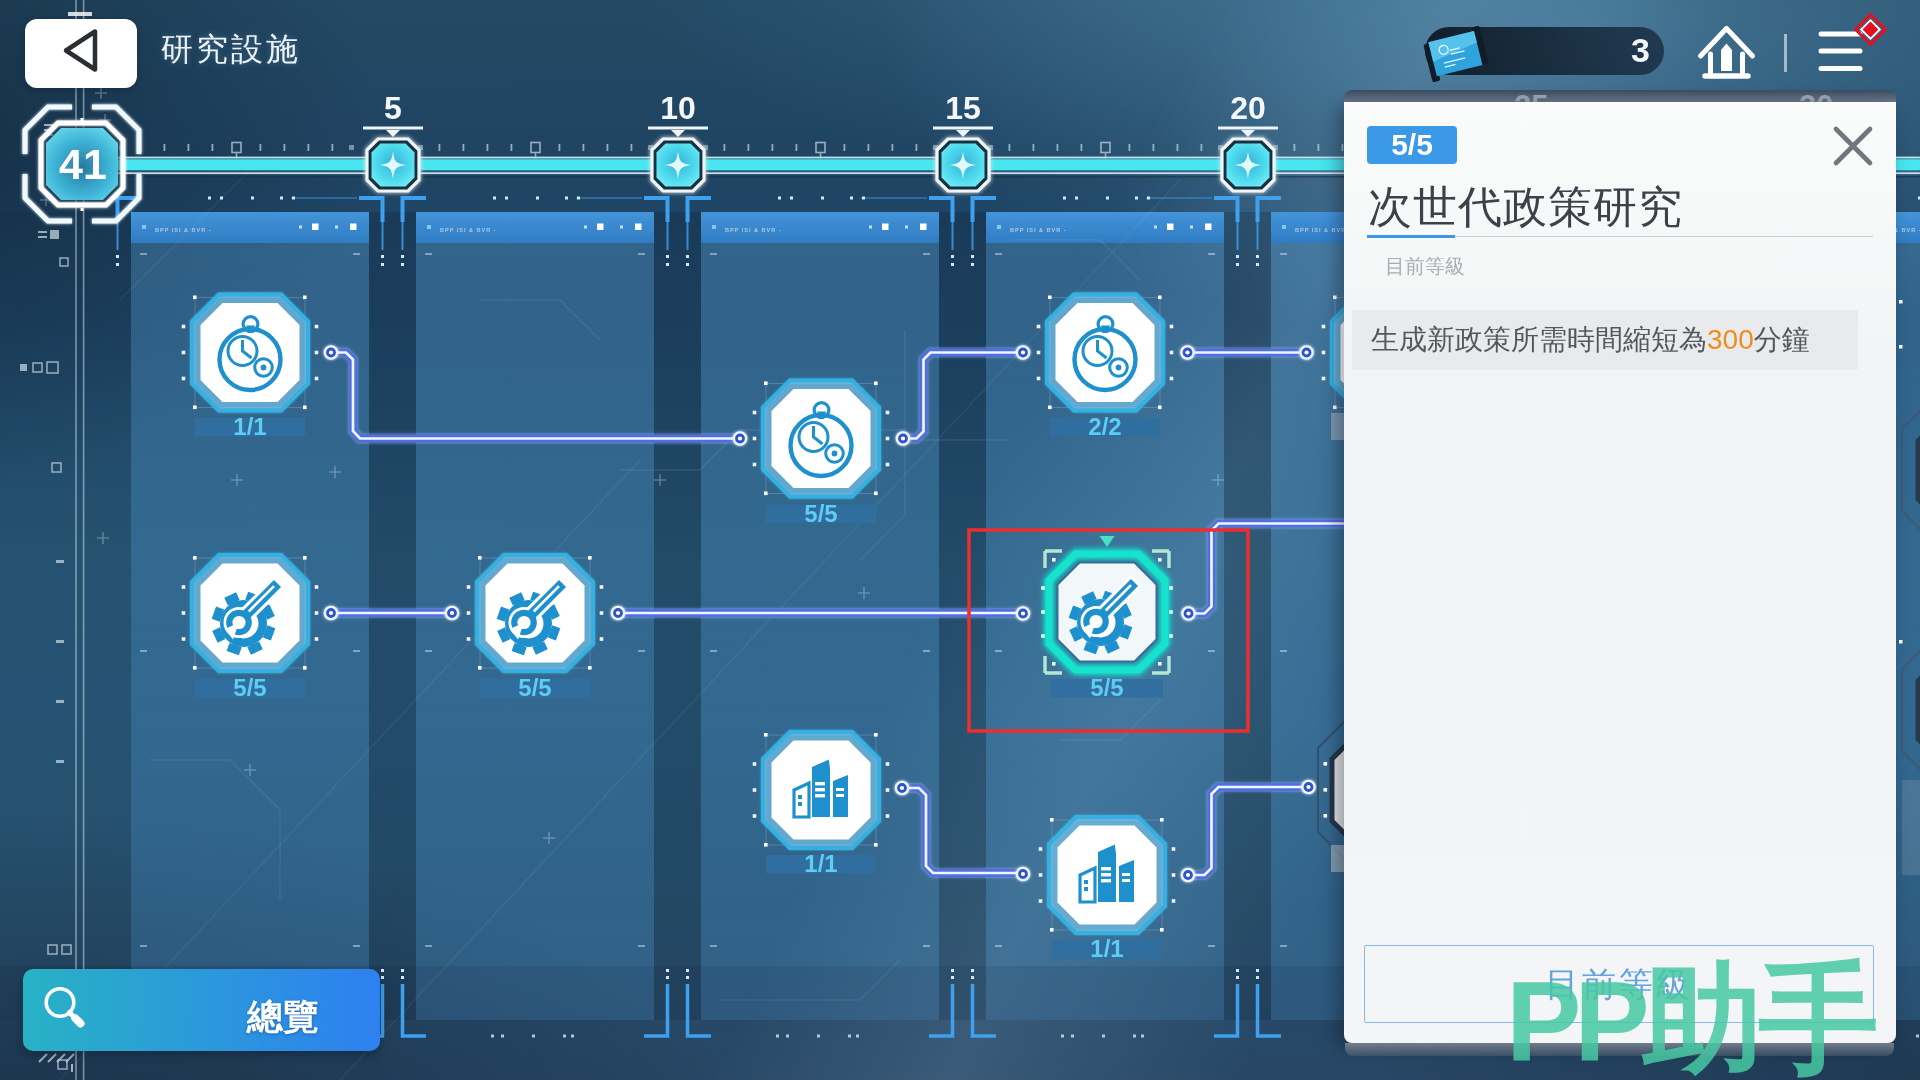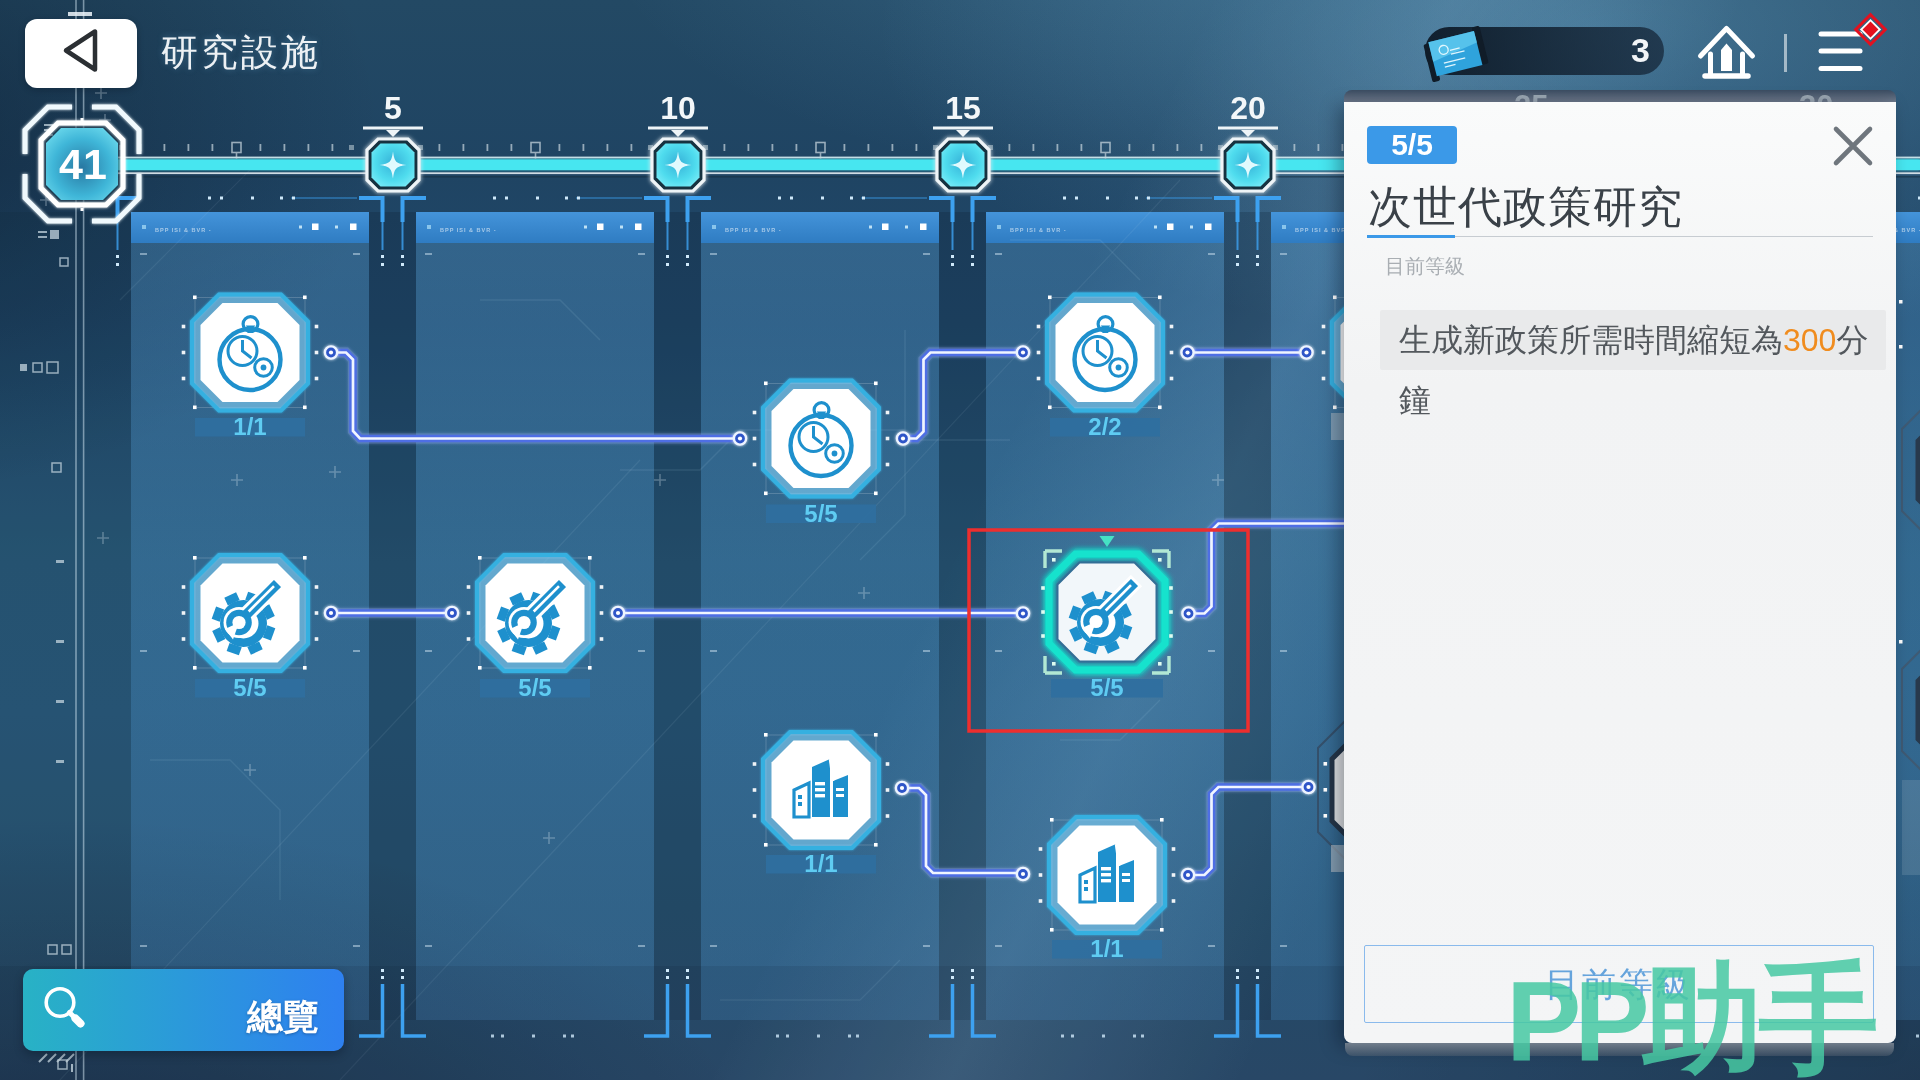--- a/index.html
+++ b/index.html
@@ -15,28 +15,28 @@
 #panel{position:absolute;left:1344px;top:90px;width:552px;height:953px;z-index:5;}
 #pstrip{position:absolute;left:0;top:0;width:552px;height:12px;background:linear-gradient(180deg,#3b4c62,#6e7a8c);border-radius:8px 8px 0 0;overflow:hidden;}
 #pstrip span{position:absolute;top:-1px;font-size:31px;font-weight:bold;color:#9ba8b3;}
 #pbody{position:absolute;left:0;top:12px;width:552px;height:941px;background:linear-gradient(180deg,#fafbfb,#f2f3f4 30%,#f4f5f6);border-radius:0 0 8px 8px;box-shadow:-6px 4px 18px rgba(4,10,24,.35);}
 #pshadow{position:absolute;left:1345px;top:1043px;width:549px;height:13px;background:linear-gradient(180deg,rgba(128,138,150,.85),rgba(95,105,118,.4));border-radius:0 0 8px 8px;z-index:5;}
 .badge{position:absolute;left:23px;top:24px;width:90px;height:38px;background:#3b99e8;border-radius:4px;color:#fff;font-size:30px;font-weight:bold;text-align:center;line-height:38px;}
 #ptitle{position:absolute;left:24px;top:76px;font-size:44px;color:#3a4148;letter-spacing:1px;font-family:Liberation Serif, serif;}
 #pdiv{position:absolute;left:23px;top:134px;width:506px;height:1px;background:#c7ccd1;}
 #pdivb{position:absolute;left:23px;top:133px;width:88px;height:3px;background:#3b99e8;}
 #plvl{position:absolute;left:41px;top:151px;font-size:20px;color:#a9aeb3;}
-#pbox{position:absolute;left:36px;top:208px;width:506px;height:60px;background:#e9eaeb;border-radius:2px;font-size:32px;color:#53585d;line-height:60px;padding-left:19px;box-sizing:border-box;}
+#pbox{position:absolute;left:8px;top:208px;width:506px;height:60px;background:#e9eaeb;border-radius:2px;font-size:28px;color:#53585d;line-height:60px;padding-left:19px;box-sizing:border-box;}
 #pbtn{position:absolute;left:20px;top:843px;width:510px;height:78px;border:1px solid #8abaec;border-radius:2px;box-sizing:border-box;text-align:center;line-height:76px;font-size:34px;color:#66a4dc;letter-spacing:3px;}
 #pclose{position:absolute;left:488px;top:23px;width:42px;height:42px;}
 #backbtn{position:absolute;left:25px;top:19px;width:112px;height:69px;background:#fff;border-radius:12px;z-index:4;box-shadow:0 2px 6px rgba(0,10,25,.25);}
-#title{position:absolute;left:161px;top:28px;font-size:37px;color:#edf1f4;letter-spacing:3px;z-index:4;text-shadow:0 0 6px rgba(120,190,230,.35);}
+#title{position:absolute;left:161px;top:28px;font-size:32px;color:#edf1f4;letter-spacing:3px;z-index:4;text-shadow:0 0 6px rgba(120,190,230,.35);}
 #pill{position:absolute;left:1425px;top:27px;width:239px;height:48px;border-radius:24px;background:linear-gradient(90deg,rgba(8,18,30,.88),rgba(20,36,54,.72));z-index:4;}
 #pill .n{position:absolute;right:14px;top:4px;font-size:34px;font-weight:bold;color:#f2f5f8;}
-#ovbtn{position:absolute;left:23px;top:969px;width:321px;height:82px;border-radius:10px;background:linear-gradient(90deg,#28b2c5,#2e80f0);z-index:4;box-shadow:0 4px 10px rgba(4,12,26,.3);}
+#ovbtn{position:absolute;left:23px;top:969px;width:357px;height:82px;border-radius:10px;background:linear-gradient(90deg,#28b2c5,#2e80f0);z-index:4;box-shadow:0 4px 10px rgba(4,12,26,.3);}
 #ovbtn .t{position:absolute;left:224px;top:24px;font-size:36px;font-weight:bold;color:#fff;text-shadow:0 1px 3px rgba(10,40,80,.4);}
 #wm{position:absolute;left:1506px;top:958px;font-size:120px;font-weight:bold;color:#47c9a3;opacity:.85;z-index:9;letter-spacing:-4px;line-height:1;}
 #wm .pp{font-size:113px;letter-spacing:-7px;}
 </style></head><body>
 <div id="root">
     <div id="bg"></div>
 
 <svg width="1920" height="1080" viewBox="0 0 1920 1080" style="z-index:1">
 <defs>
 <linearGradient id="colB" x1="0" y1="0" x2="0" y2="1">

